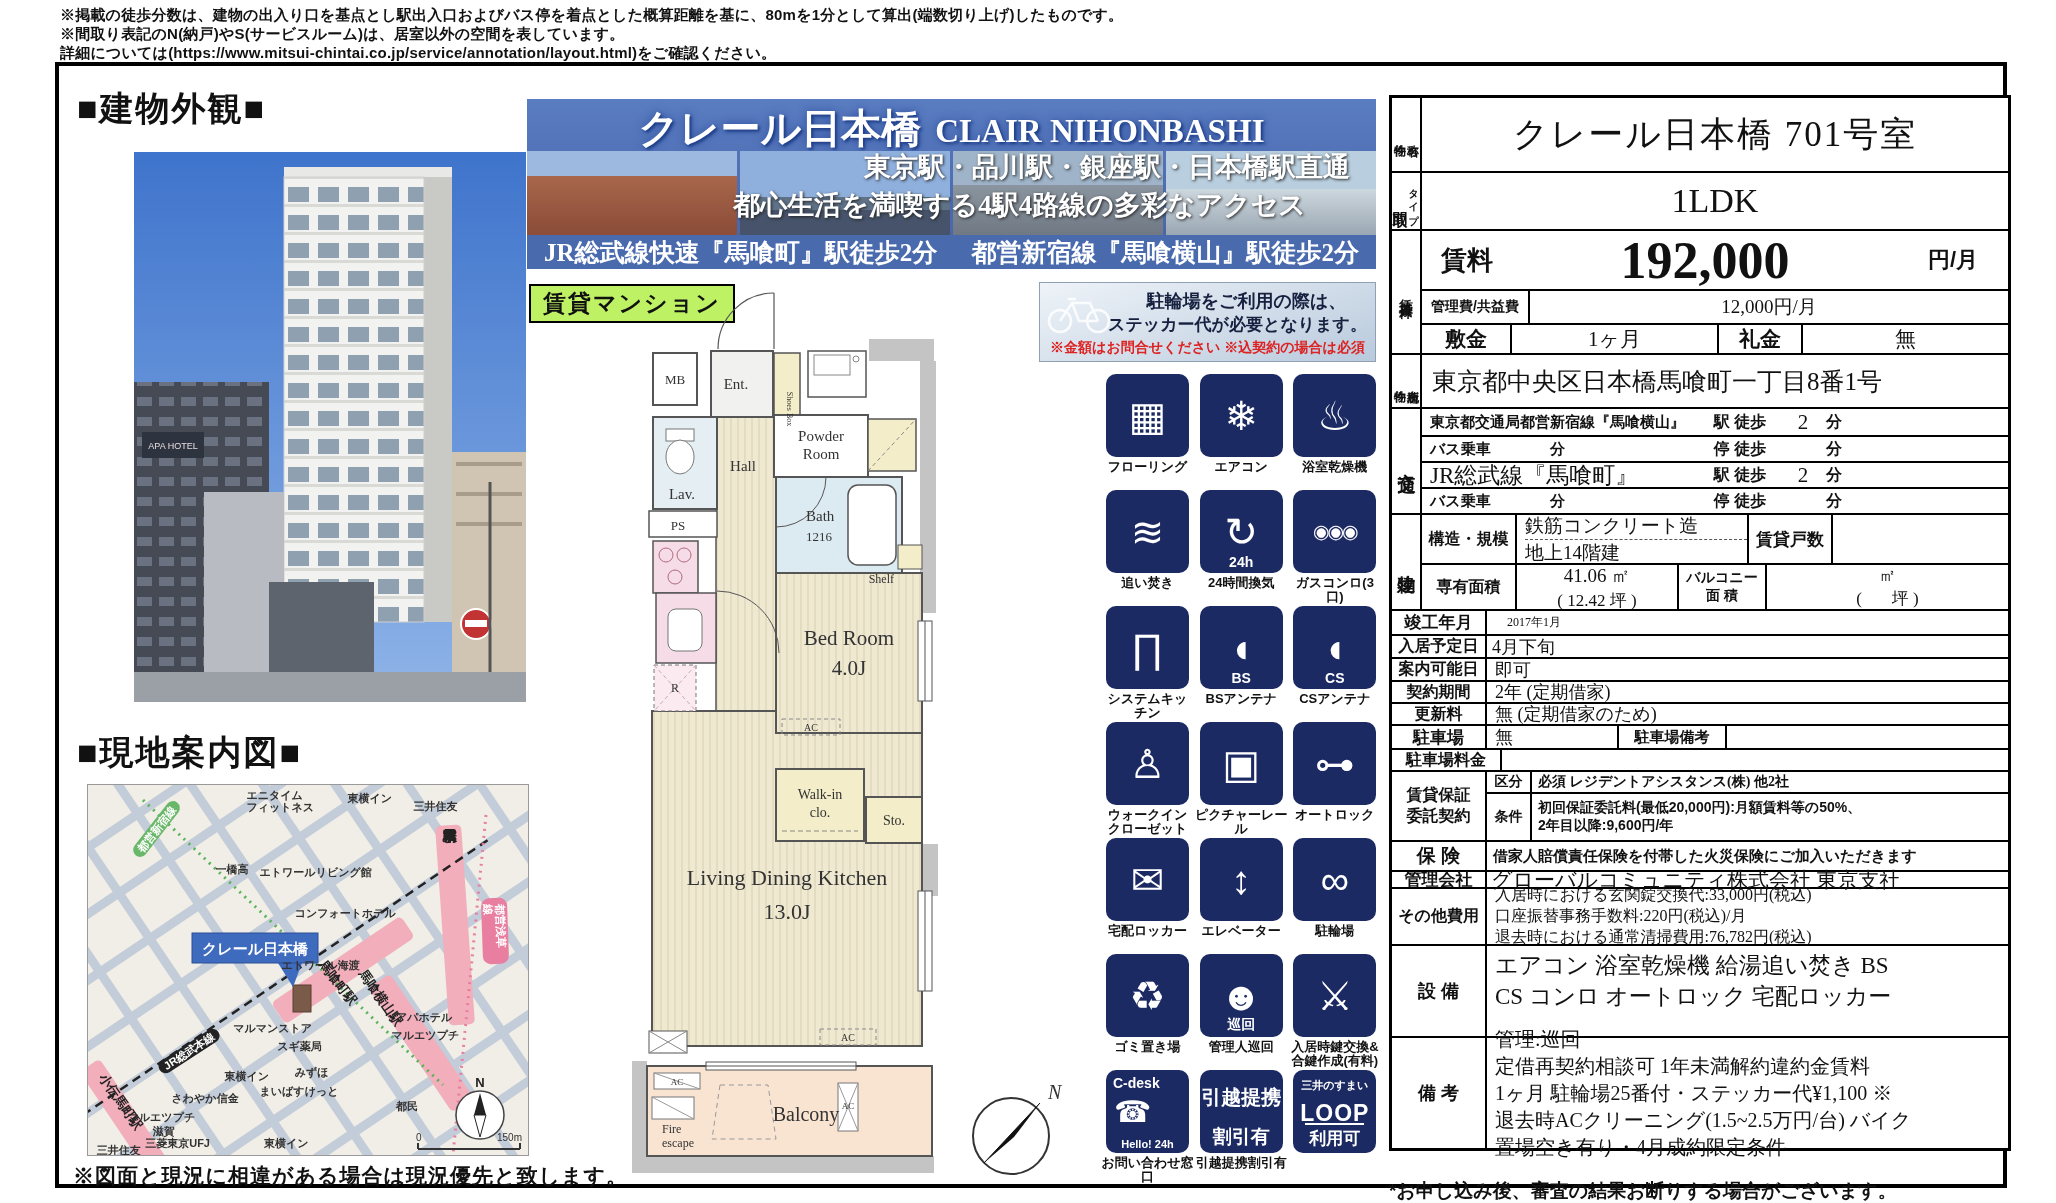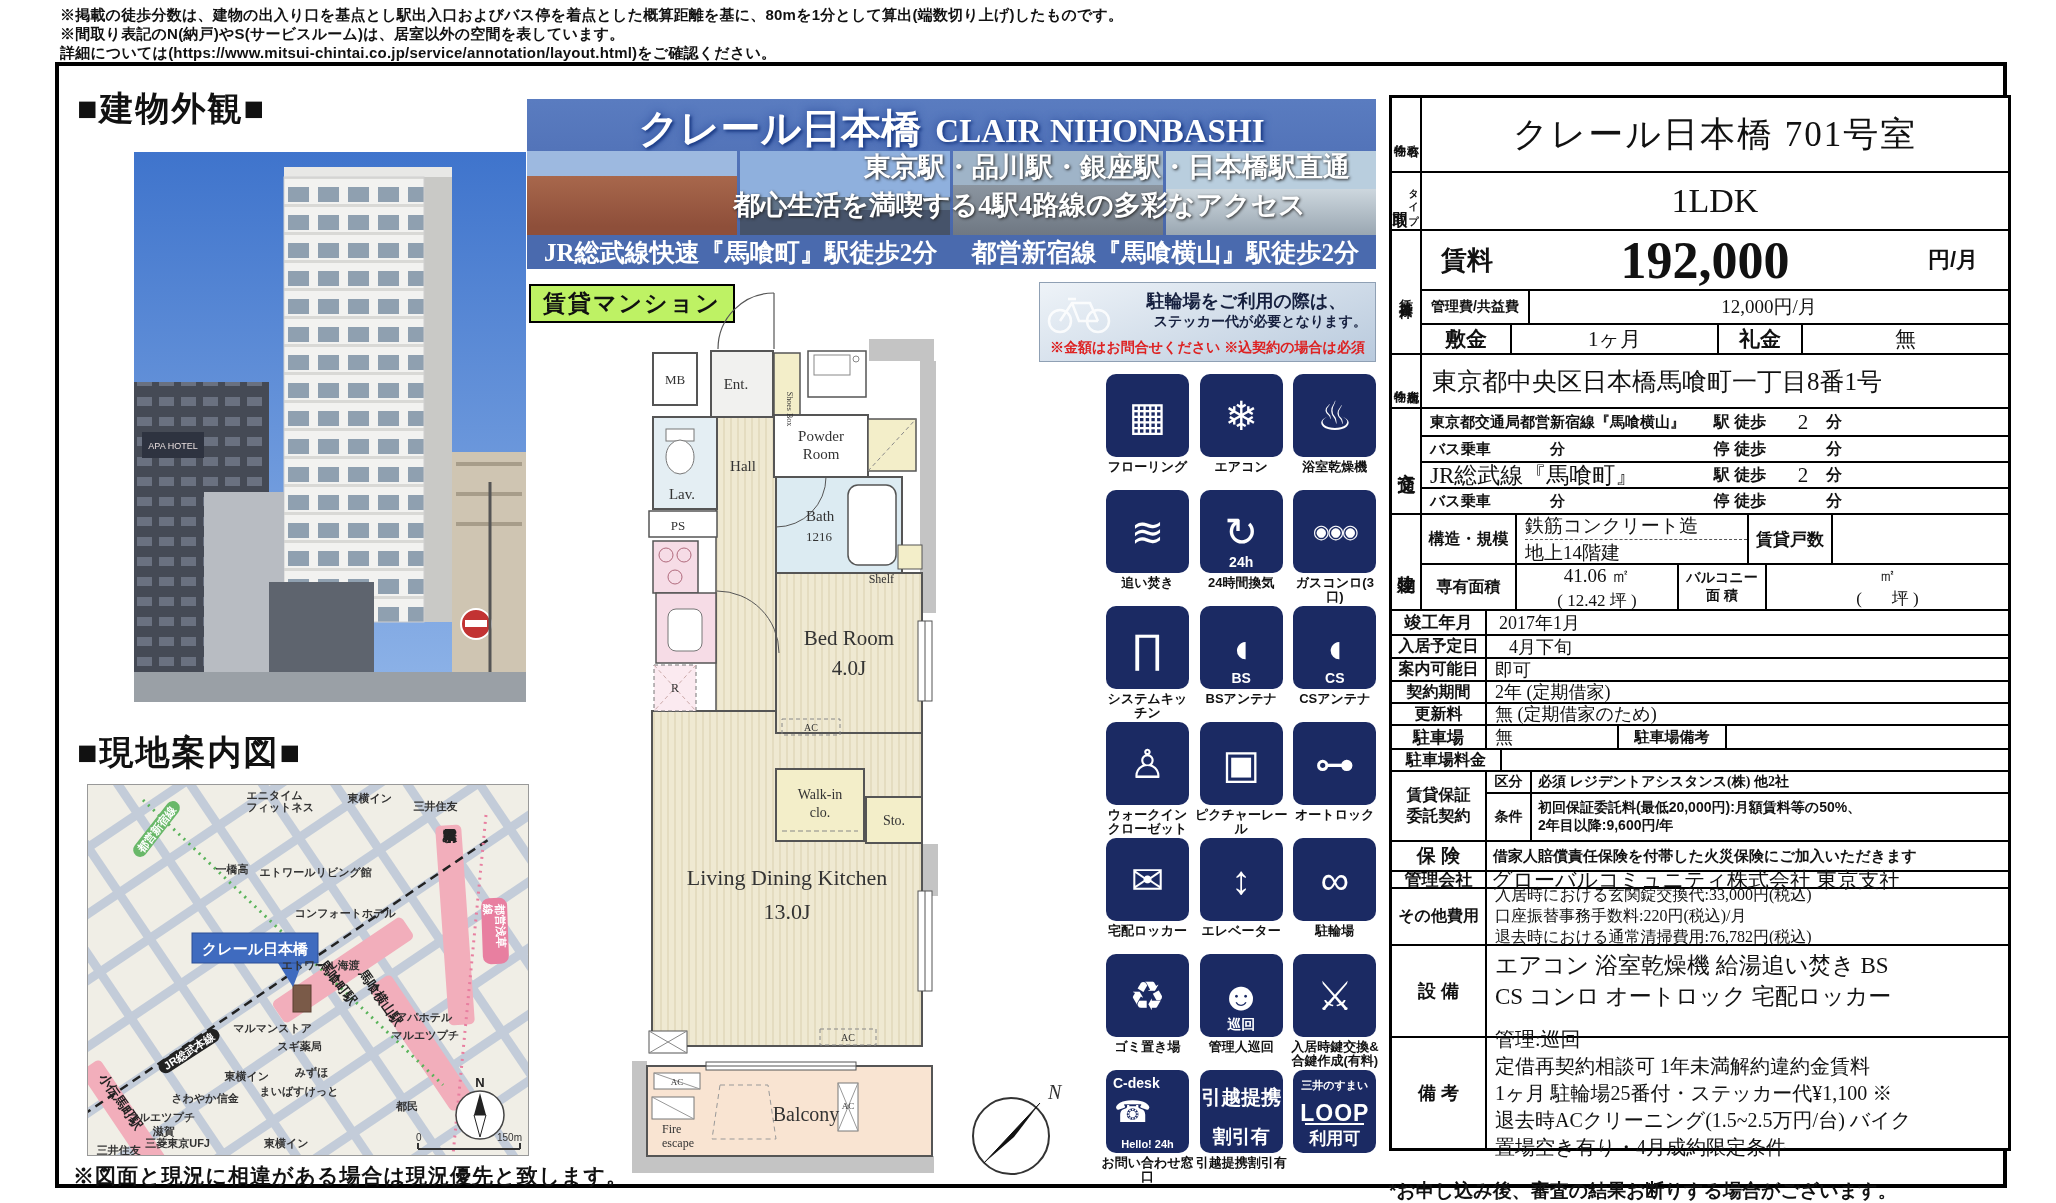--- a/index.html
+++ b/index.html
@@ -33,21 +33,21 @@
   .bs3{background:linear-gradient(180deg,#9fb4c8 0 40%,#8b95a0 40%,#6f7883 100%)}
   .bs4{background:linear-gradient(180deg,#b9cede 0 45%,#cdd7de 45%,#9aa7b2 100%)}
   .banner-l1{position:absolute;right:26px;top:50px;color:#fff;font-family:"Liberation Serif",serif;font-size:27px;font-weight:bold;text-shadow:1px 1px 3px #222}
   .banner-l2{position:absolute;right:70px;top:88px;color:#fff;font-family:"Liberation Serif",serif;font-size:27px;font-weight:bold;text-shadow:1px 1px 3px #222}
   .banner-band{position:absolute;left:0;bottom:0;width:100%;height:34px;background:#4a6aae;display:flex;align-items:center;justify-content:space-around;color:#fff;font-family:"Liberation Serif",serif;font-size:25px;font-weight:bold}
   .rental-badge{position:absolute;left:470px;top:218px;border:2px solid #000;background:#bef264;padding:2px 12px;font-size:23px;font-weight:bold;letter-spacing:2px}
   
   .bike{position:absolute;left:980px;top:216px;width:337px;height:80px;background:linear-gradient(160deg,#eef3f8,#b9cadd);border:1px solid #8fa0b4;padding:6px 8px 4px 8px}
   .bike svg{position:absolute;left:6px;top:8px;opacity:.85}
   .bike-l1{margin-left:78px;font-size:18px;font-weight:bold;color:#16203f;text-align:center}
-  .bike-l2{margin-left:60px;font-size:14px;font-weight:bold;color:#16203f;text-align:right}
+  .bike-l2{margin-left:60px;font-size:17px;font-weight:bold;color:#16203f;text-align:right}
   .bike-note{position:absolute;left:0;bottom:4px;width:100%;text-align:center;color:#d22;font-size:14px;font-weight:bold}
   
   .plan{position:absolute;left:557px;top:225px;width:470px;height:890px}
   .plan text{font-family:"Liberation Serif",serif;fill:#333}
   
   .amen{position:absolute;left:1042px;top:308px;width:281px;display:grid;grid-template-columns:repeat(3,1fr)}
   .am-cell{width:93px;height:116px;display:flex;flex-direction:column;align-items:center}
   .tile{position:relative;width:83px;height:83px;border-radius:10px;background:#1b2a63;flex:0 0 83px}
   .am-glyph{position:absolute;inset:0;display:flex;align-items:center;justify-content:center;color:#fff;font-size:40px;line-height:1}
   .sm .am-glyph{font-size:19px;letter-spacing:-2px}
@@ -672,25 +672,25 @@
           </div>
           <div class="lines serif" style="flex:1;font-size:17px;text-align:center;white-space:pre">
             <div>㎡</div><div>(       坪 )</div>
           </div>
         </div>
       </div>
     </div>
 
     <div class="prow" style="height:25px">
       <div class="lab" style="flex:0 0 95px;font-size:17px;border-right:2px solid #000">竣工年月</div>
-      <div class="val serif" style="flex:1;font-size:18px;padding-left:12px">2017年1月</div>
+      <div class="val serif" style="flex:1;font-size:12px;padding-left:20px">2017年1月</div>
     </div>
     <div class="prow" style="height:23px">
       <div class="lab" style="flex:0 0 95px;font-size:16px;border-right:2px solid #000">入居予定日</div>
-      <div class="val serif" style="flex:1;font-size:18px;padding-left:22px">4月下旬</div>
+      <div class="val serif" style="flex:1;font-size:18px;padding-left:5px">4月下旬</div>
     </div>
     <div class="prow" style="height:23px">
       <div class="lab" style="flex:0 0 95px;font-size:16px;border-right:2px solid #000">案内可能日</div>
       <div class="val serif" style="flex:1;font-size:18px;padding-left:8px">即可</div>
     </div>
     <div class="prow" style="height:22px">
       <div class="lab" style="flex:0 0 95px;font-size:16px;border-right:2px solid #000">契約期間</div>
       <div class="val serif" style="flex:1;font-size:18px;padding-left:8px">2年 (定期借家)</div>
     </div>
     <div class="prow" style="height:22px">

